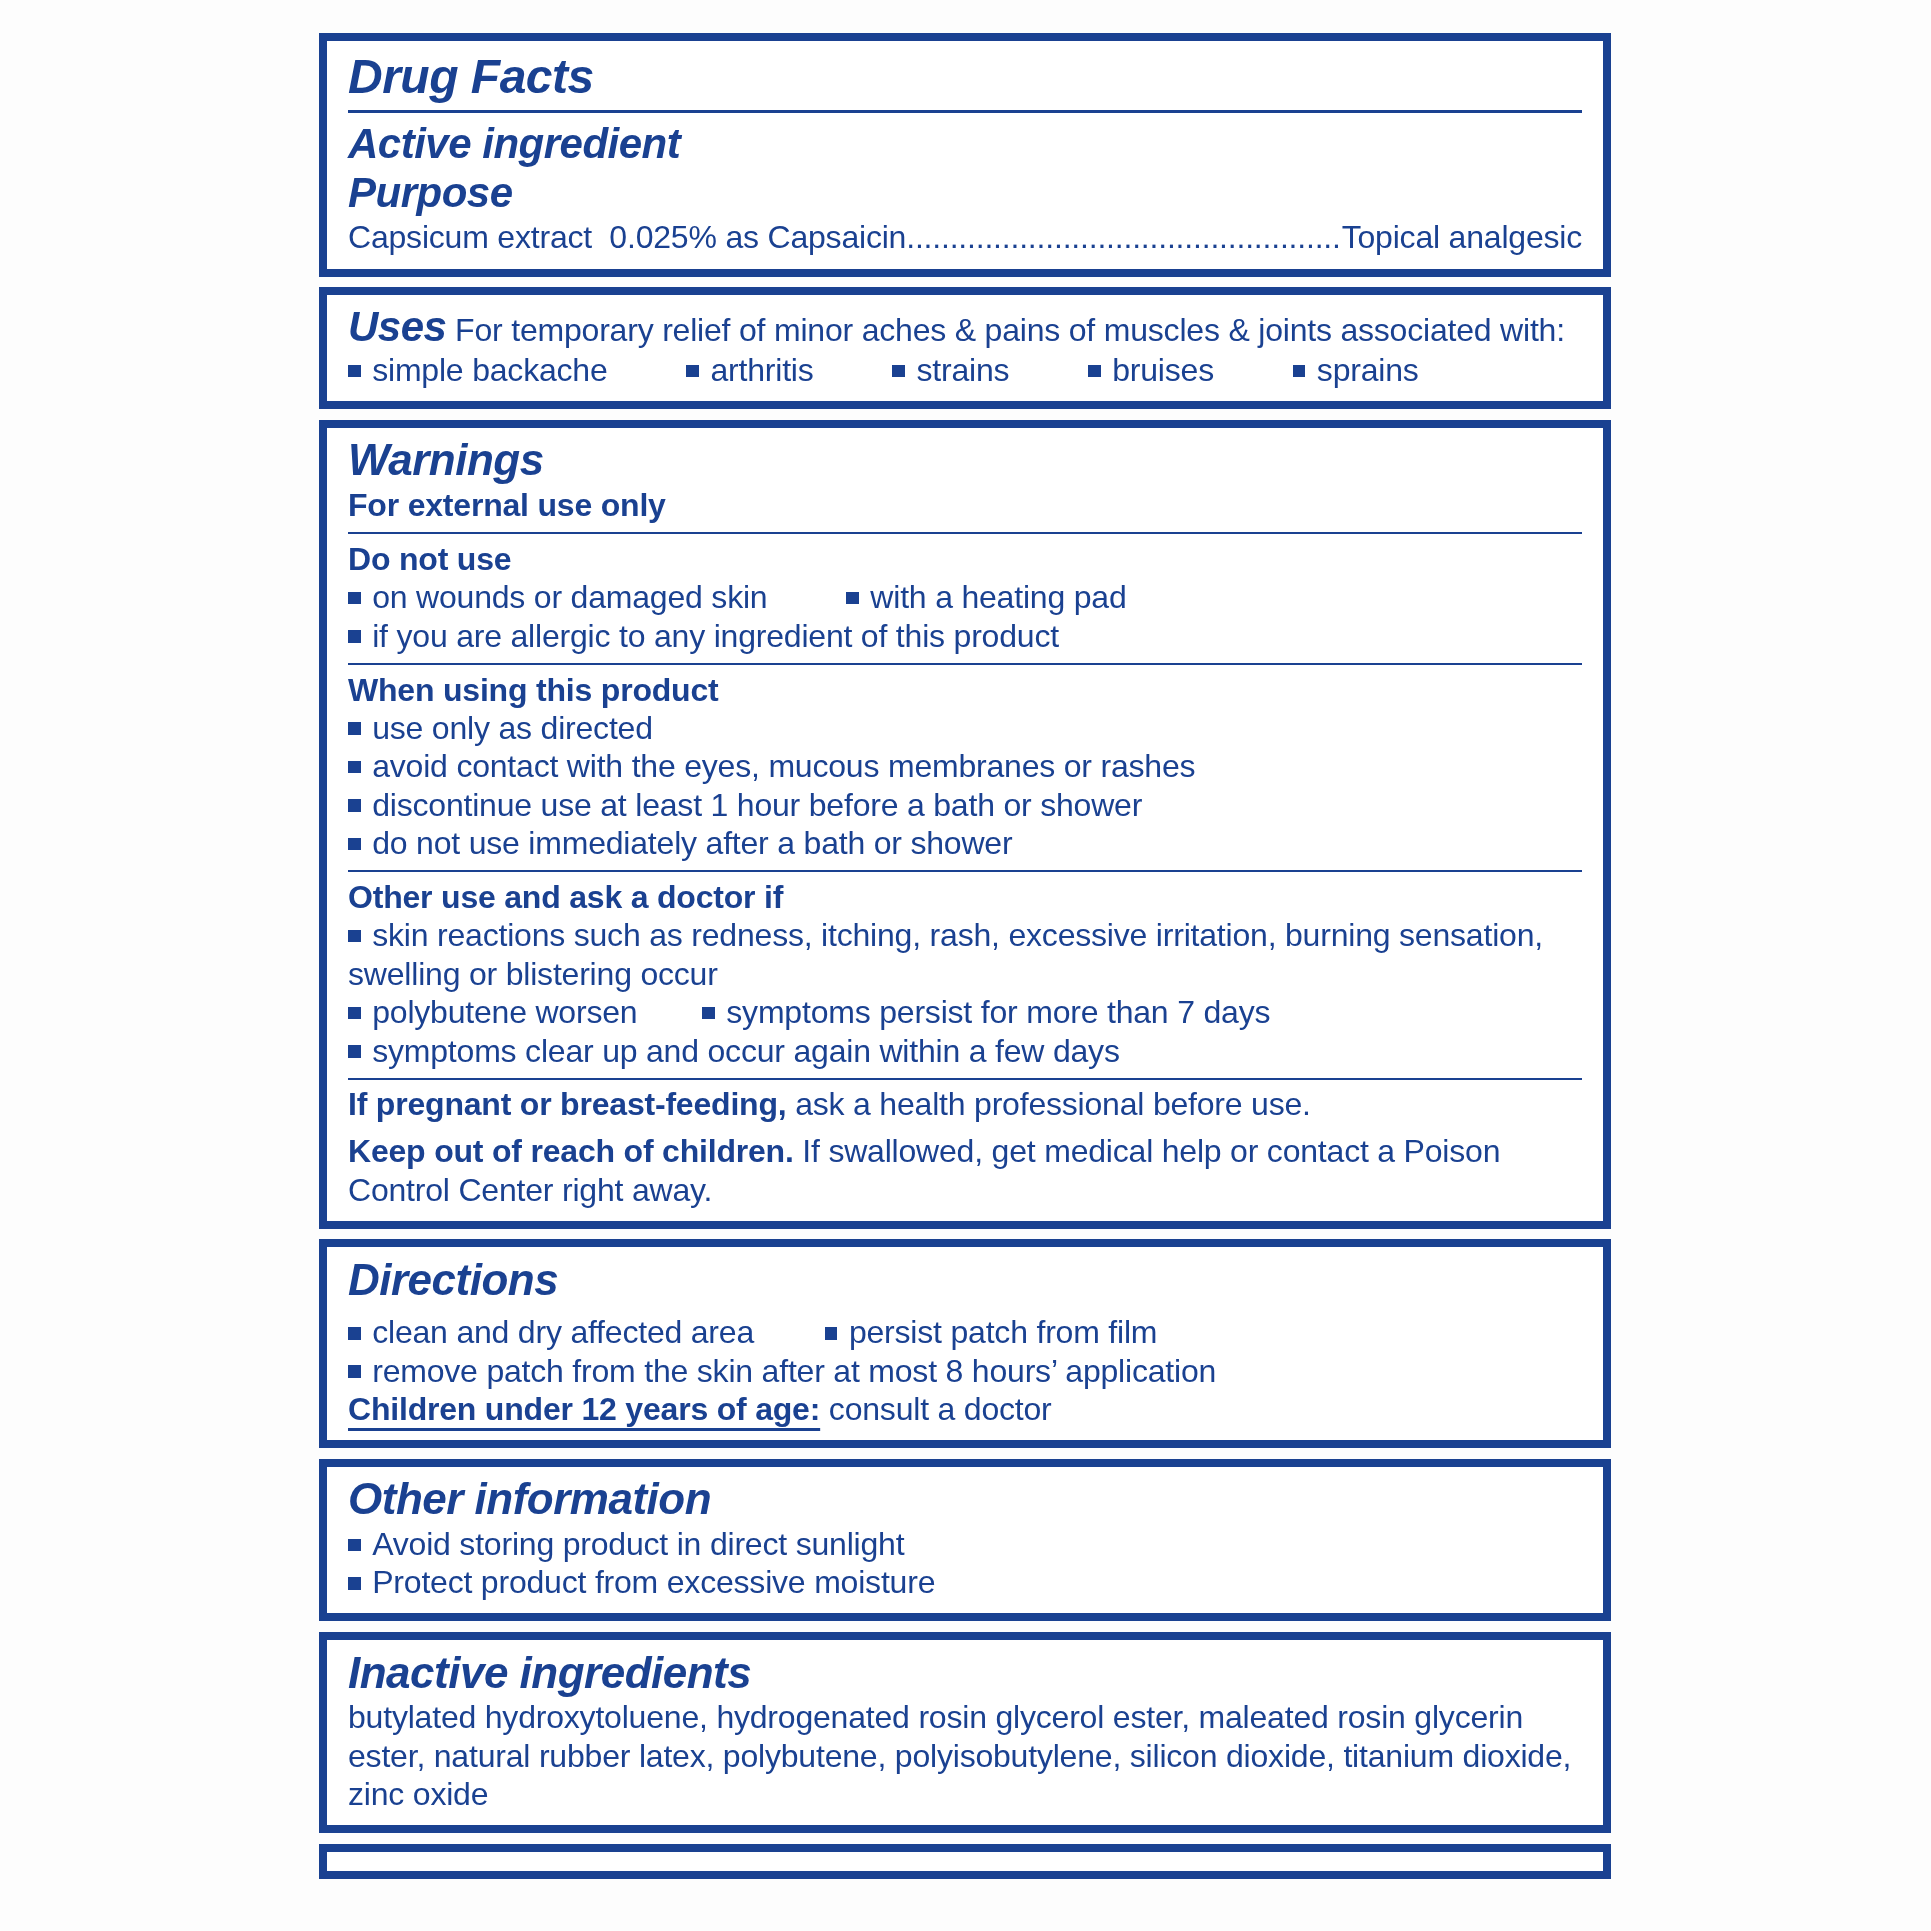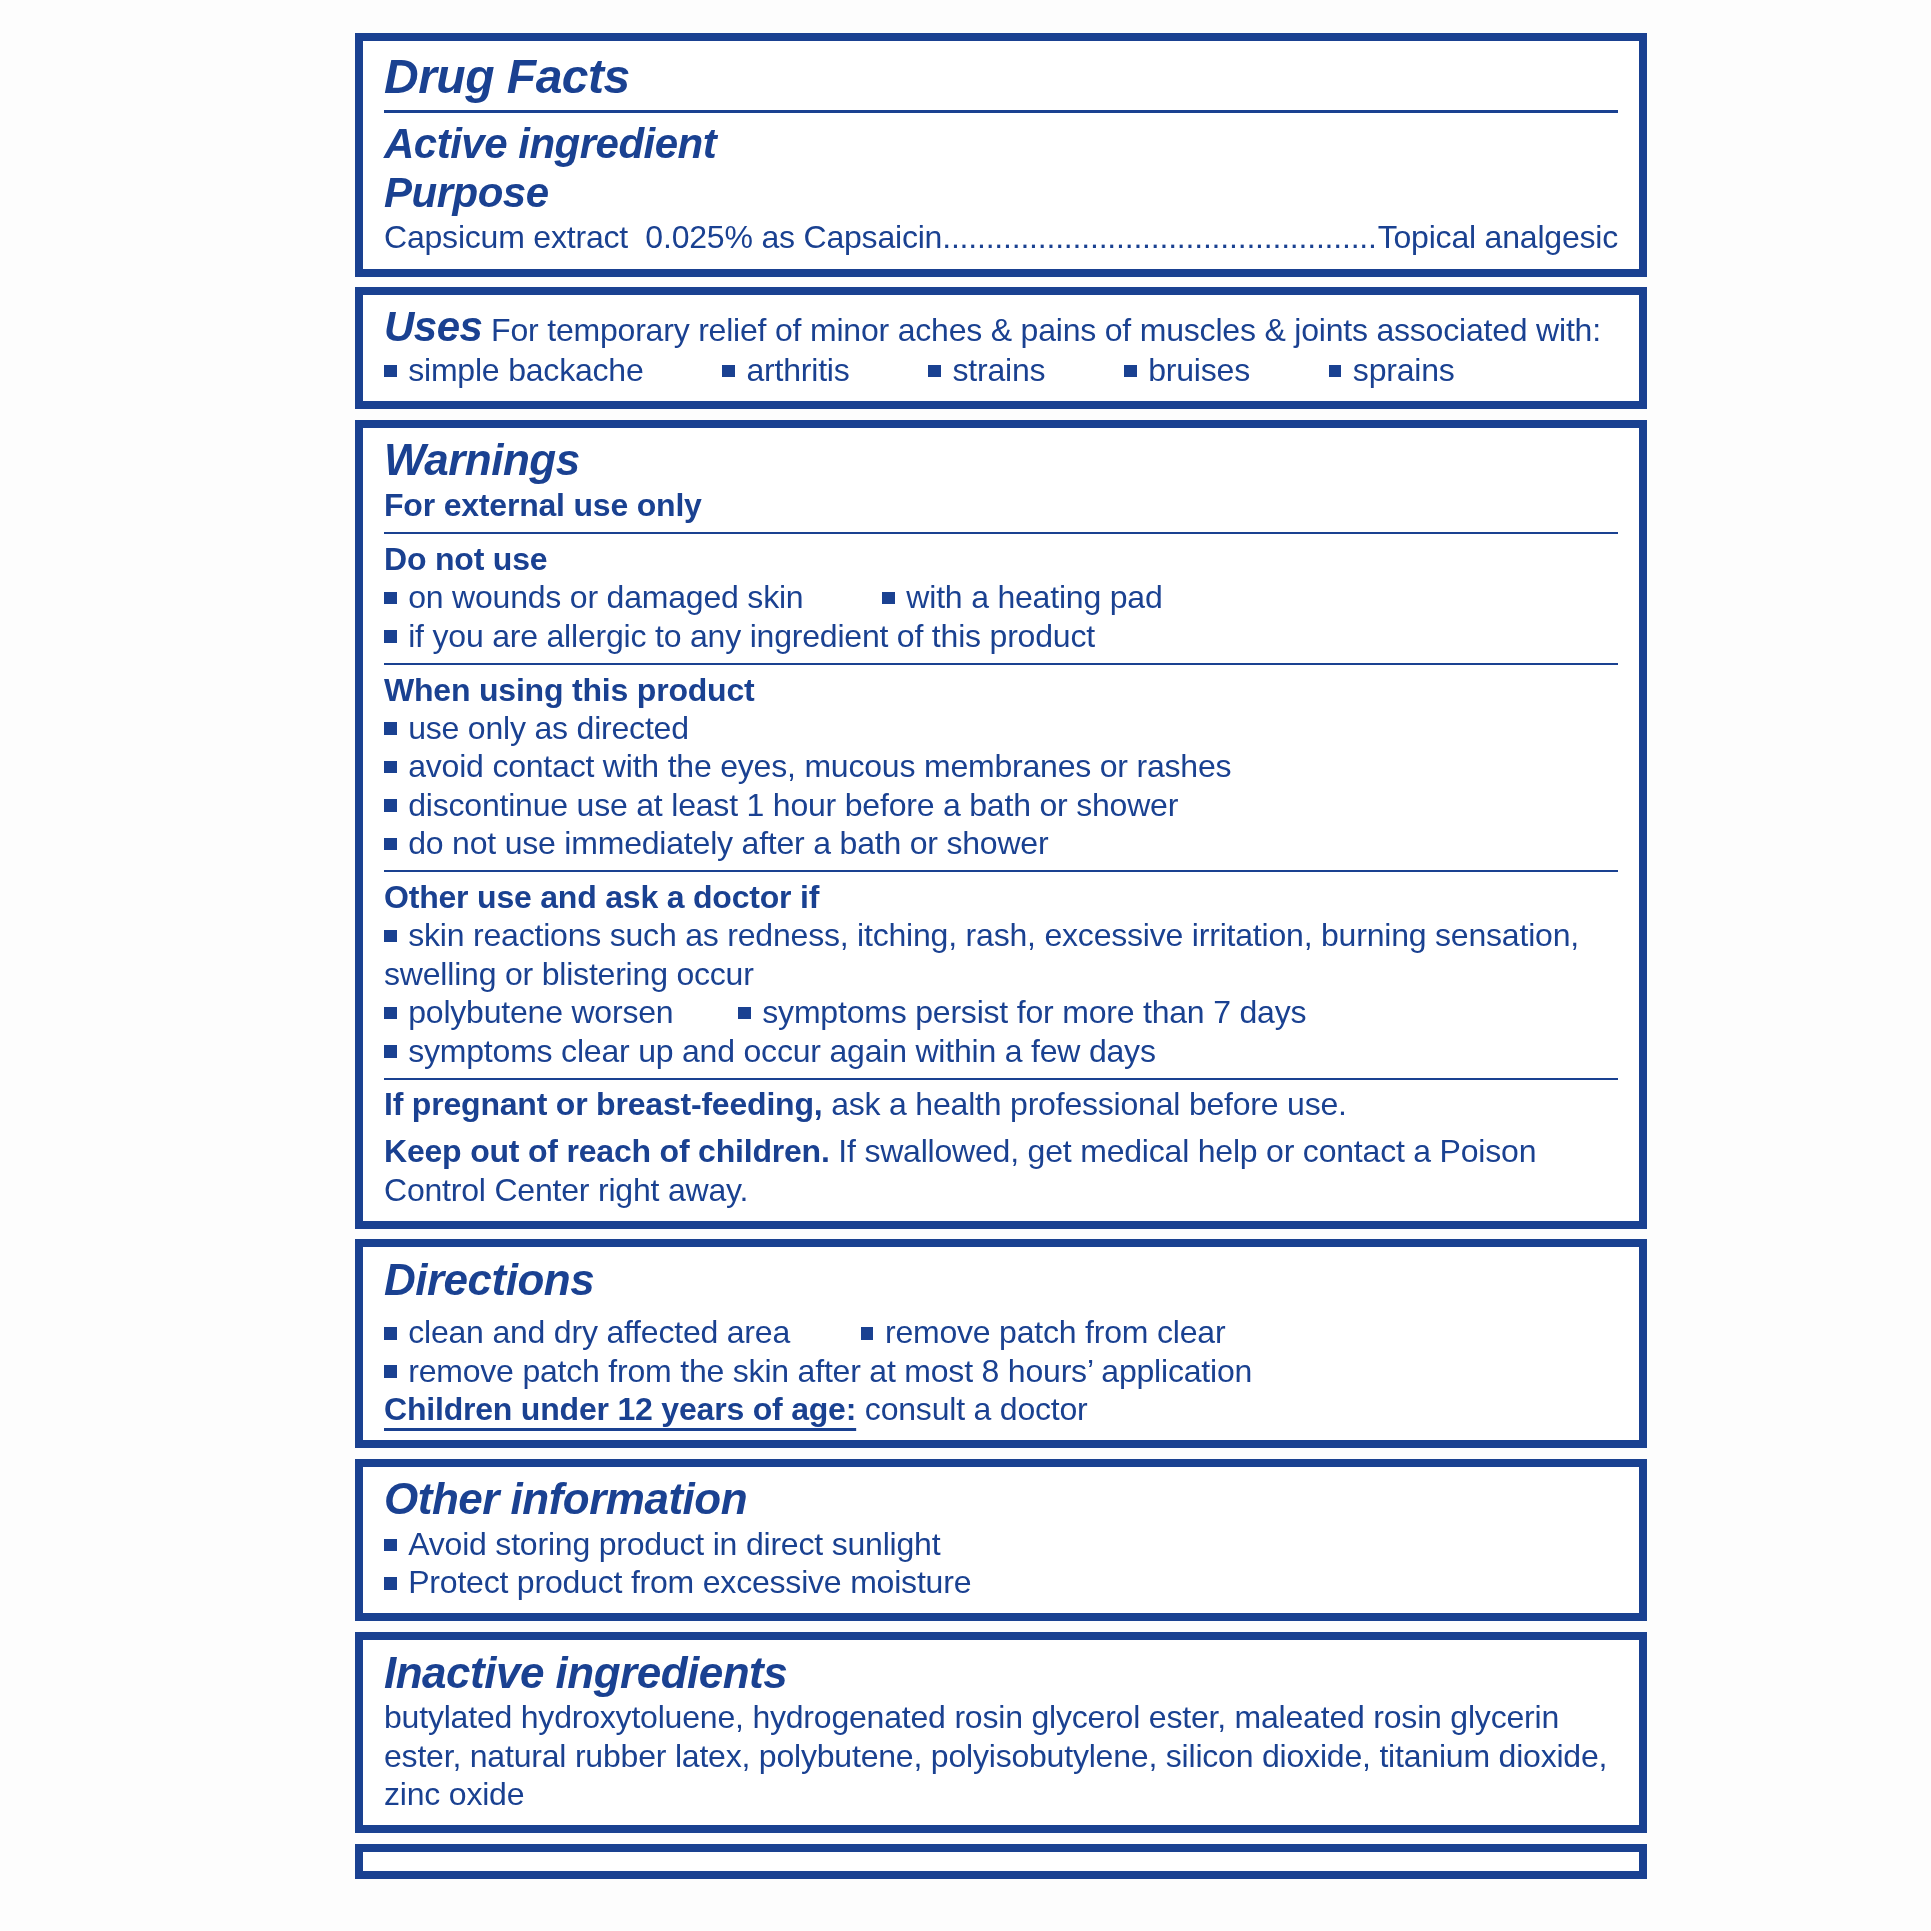--- a/index.html
+++ b/index.html
@@ -25,21 +25,20 @@
     width: 1292px;
     color: #1a4191;
   }
   .box {
     box-sizing: border-box;
     width: 100%;
     background: #ffffff;
     border: 8.7px solid #1a4191;
     padding: 7.7px 21px 11.6px 21px;
     margin-bottom: 10.6px;
-    margin-left: 36px;
   }
   .box:last-child { margin-bottom: 0; }
 
   .section-title {
     font-weight: bold;
     font-style: italic;
     font-size: 44px;
     line-height: 1.15;
     letter-spacing: -0.5px;
     margin: 0;
@@ -166,21 +165,21 @@
       <hr class="rule">
 
       <p class="para"><span class="bold">If pregnant or breast-feeding,</span><span> ask a health professional before use.</span></p>
       <p class="para para-gap"><span class="bold">Keep out of reach of children.</span><span> If swallowed, get medical help or contact a Poison Control Center right away.</span></p>
     </div>
 
     <div class="box">
       <h2 class="section-title">Directions</h2>
       <p class="bullet-row" style="margin-top:7.7px;">
         <span class="bullet-item" style="margin-right:62px;"><span class="sq"></span><span>clean and dry affected area</span></span>
-        <span class="bullet-item"><span class="sq"></span><span>remove patch from clear</span></span>
+        <span class="bullet-item"><span class="sq"></span><span>persist patch from film</span></span>
       </p>
       <p class="bullet-line"><span class="sq"></span><span>remove patch from the skin after at most 8 hours’ application</span></p>
       <p class="body-text"><span class="bold underlined-head">Children under 12 years of age:</span><span> consult a doctor</span></p>
     </div>
 
     <div class="box">
       <h2 class="section-title">Other information</h2>
       <p class="bullet-line"><span class="sq"></span><span>Avoid storing product in direct sunlight</span></p>
       <p class="bullet-line"><span class="sq"></span><span>Protect product from excessive moisture</span></p>
     </div>

